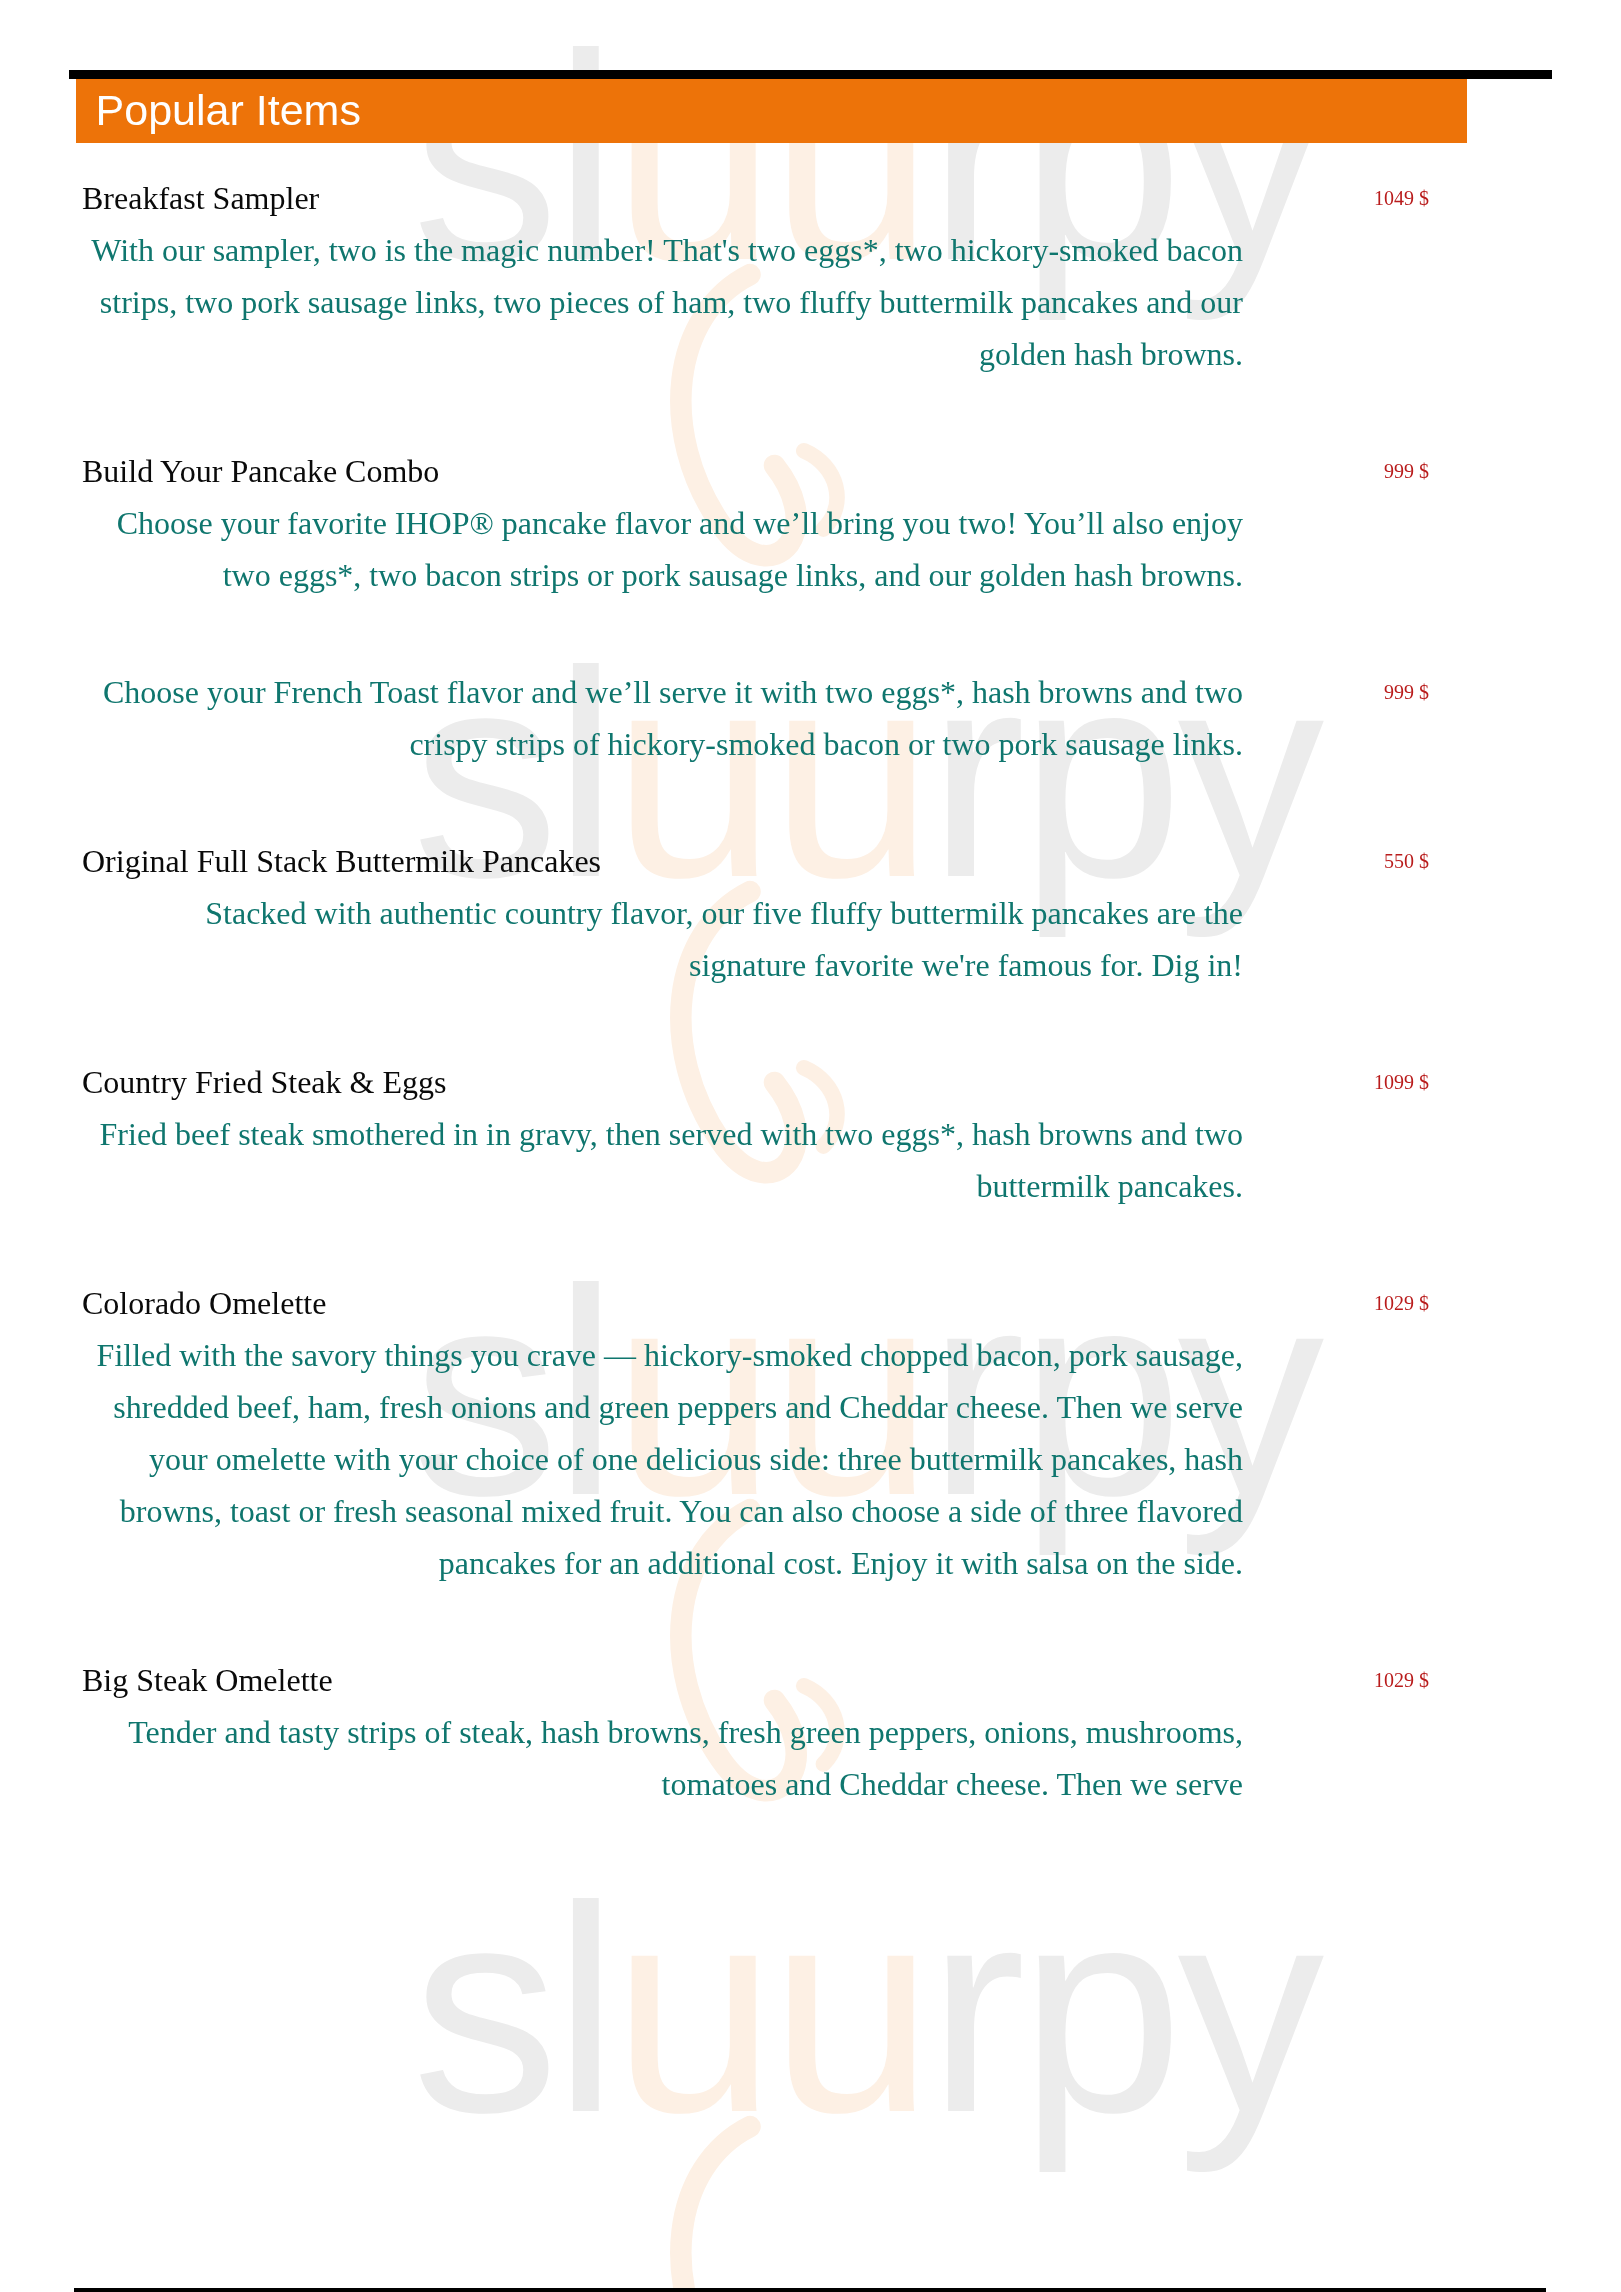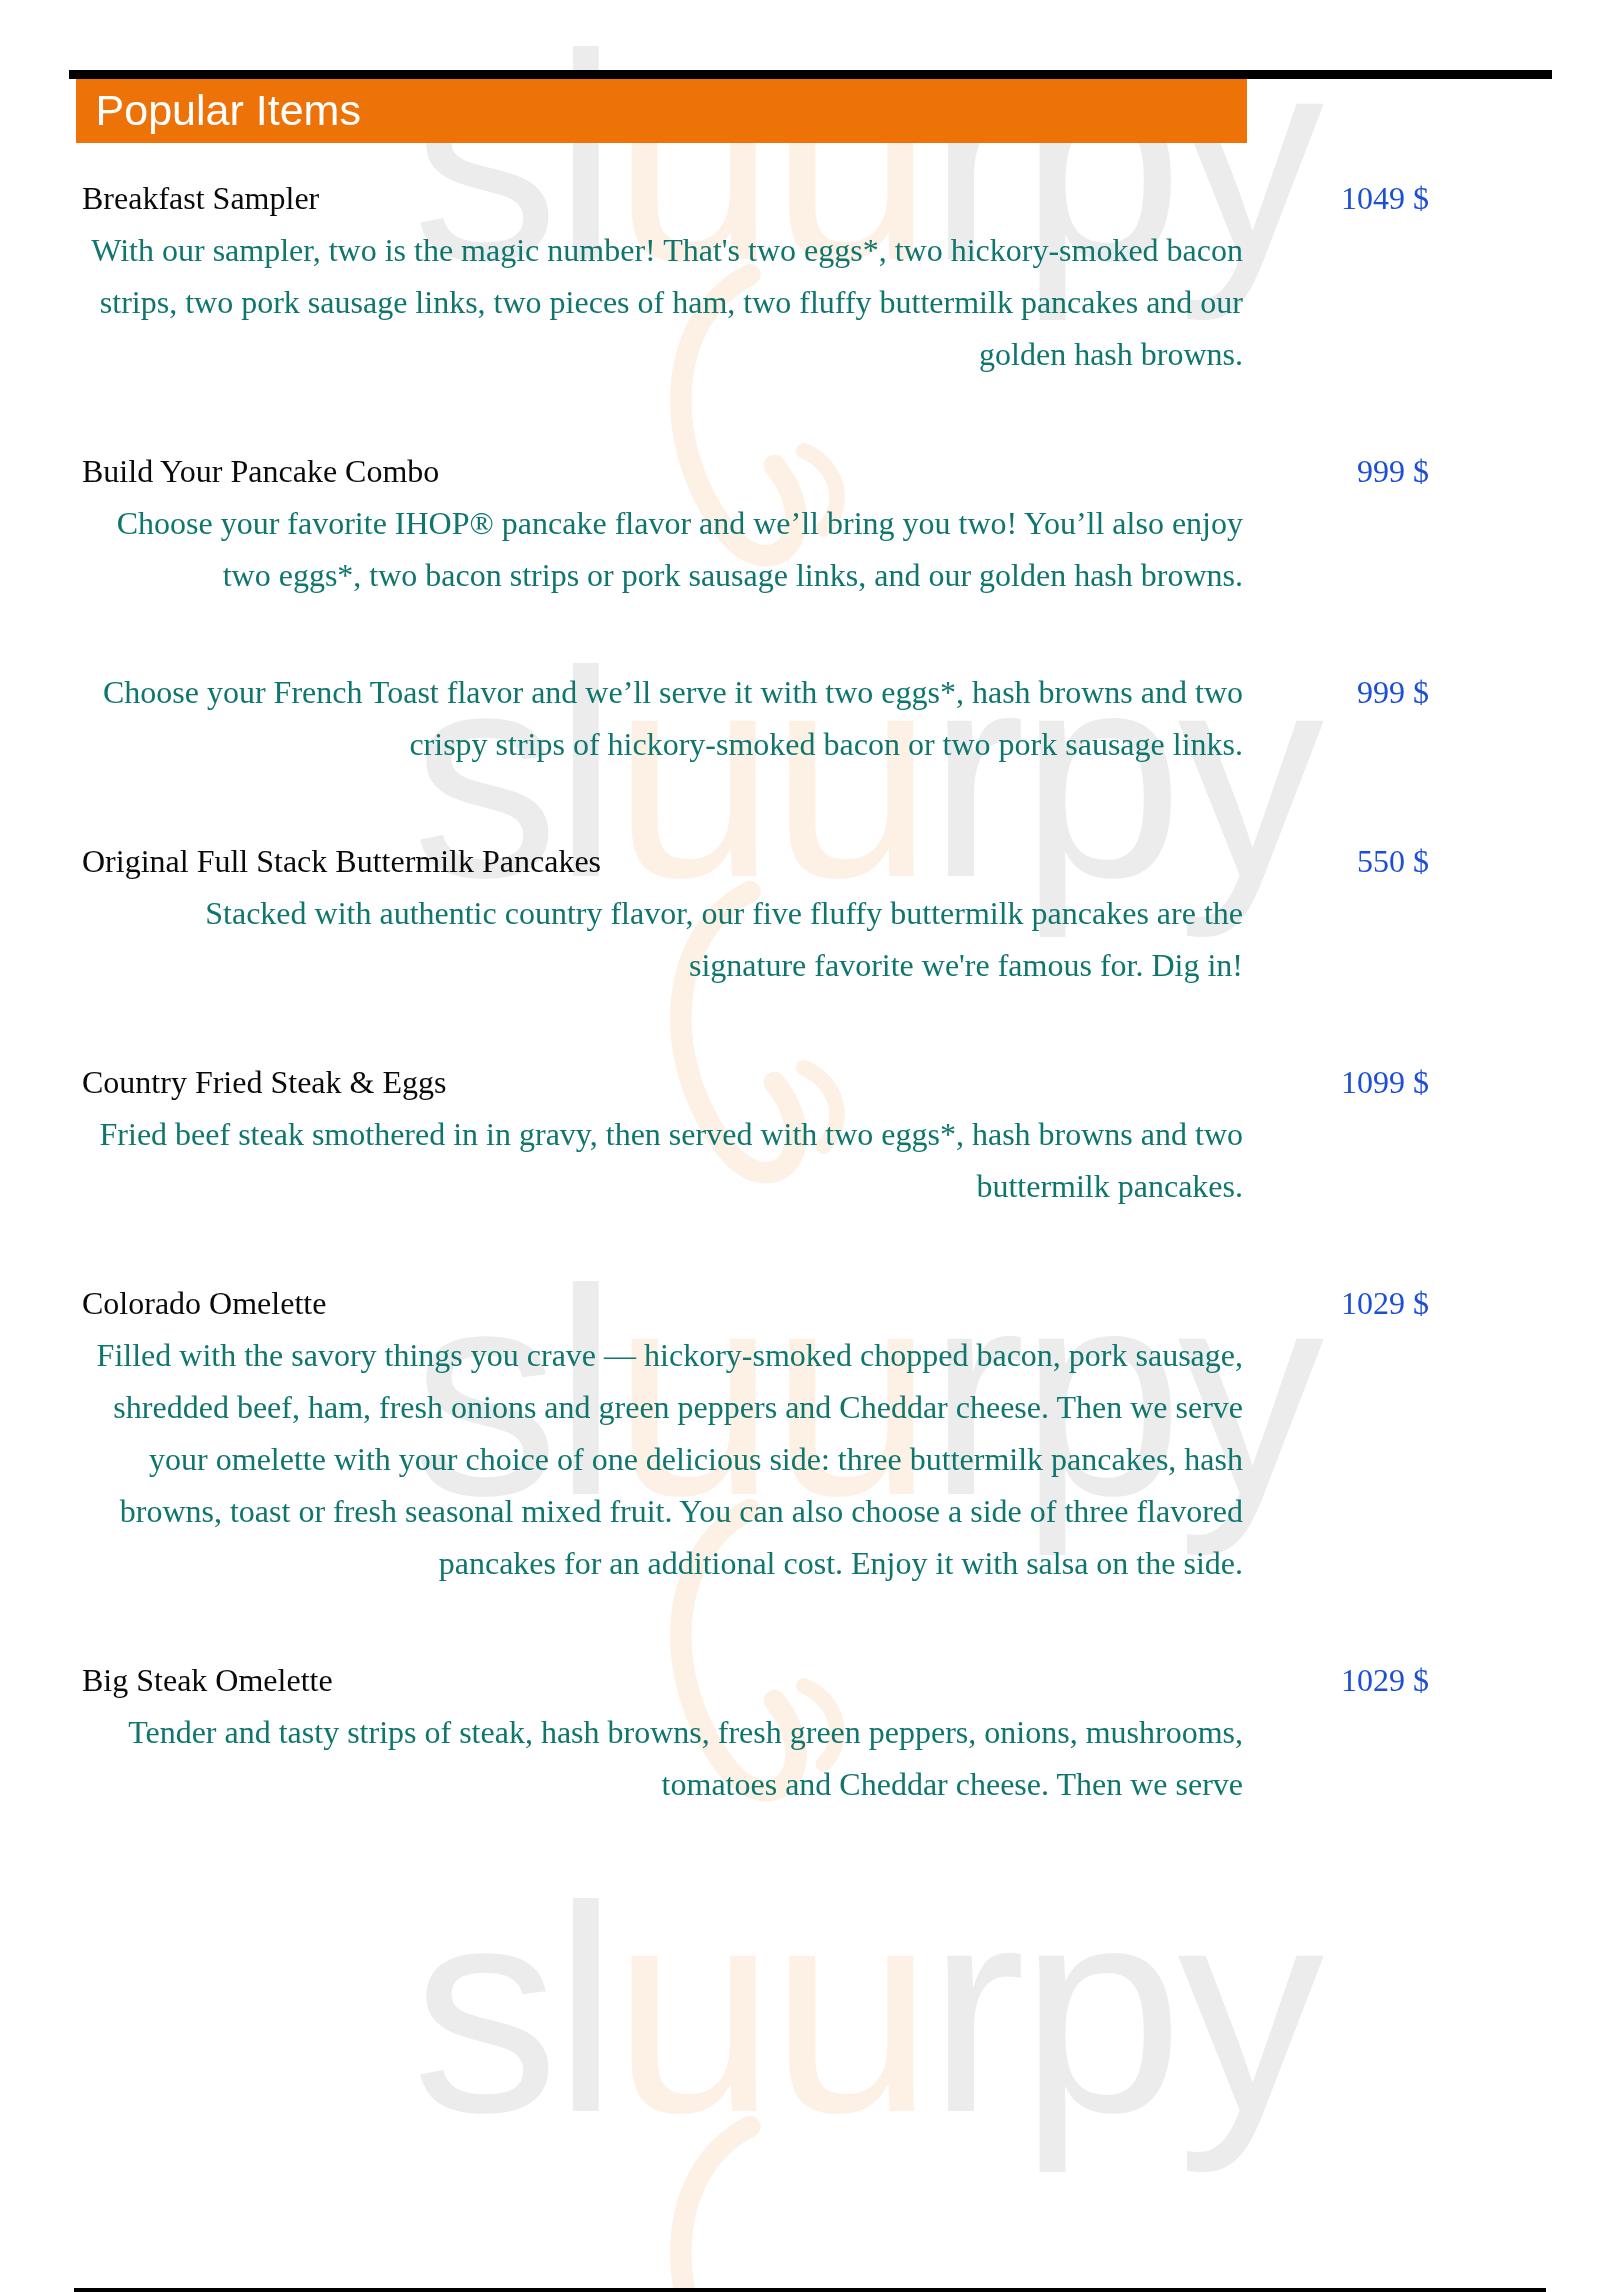--- a/index.html
+++ b/index.html
@@ -78,21 +78,21 @@
     height: 4.9px;
     background: #000000;
     z-index: 3;
   }
 
   
   .section-header {
     position: absolute;
     left: 76px;
     top: 78px;
-    width: 1171px;
+    width: 1391px;
     height: 65px;
     background: #ed7309;
     z-index: 2;
   }
   .section-header-title {
     position: absolute;
     left: 19.6px;
     top: 3.9px;
     font-family: "Liberation Sans", "DejaVu Sans", sans-serif;
     font-size: 43px;
@@ -126,23 +126,23 @@
     font-size: 32px;
     line-height: 52px;
     color: #0a0a0a;
     white-space: nowrap;
     text-align: right;
   }
   .item-price {
     position: absolute;
     right: 0;
     top: 0;
-    font-size: 32px;
+    font-size: 20px;
     line-height: 52px;
-    color: #1d4ed8;
+    color: #b91c1c;
     white-space: nowrap;
     text-align: right;
   }
   .item-desc {
     width: 1161px;
     font-size: 32px;
     line-height: 52px;
     color: #0f766e;
     text-align: right;
   }

